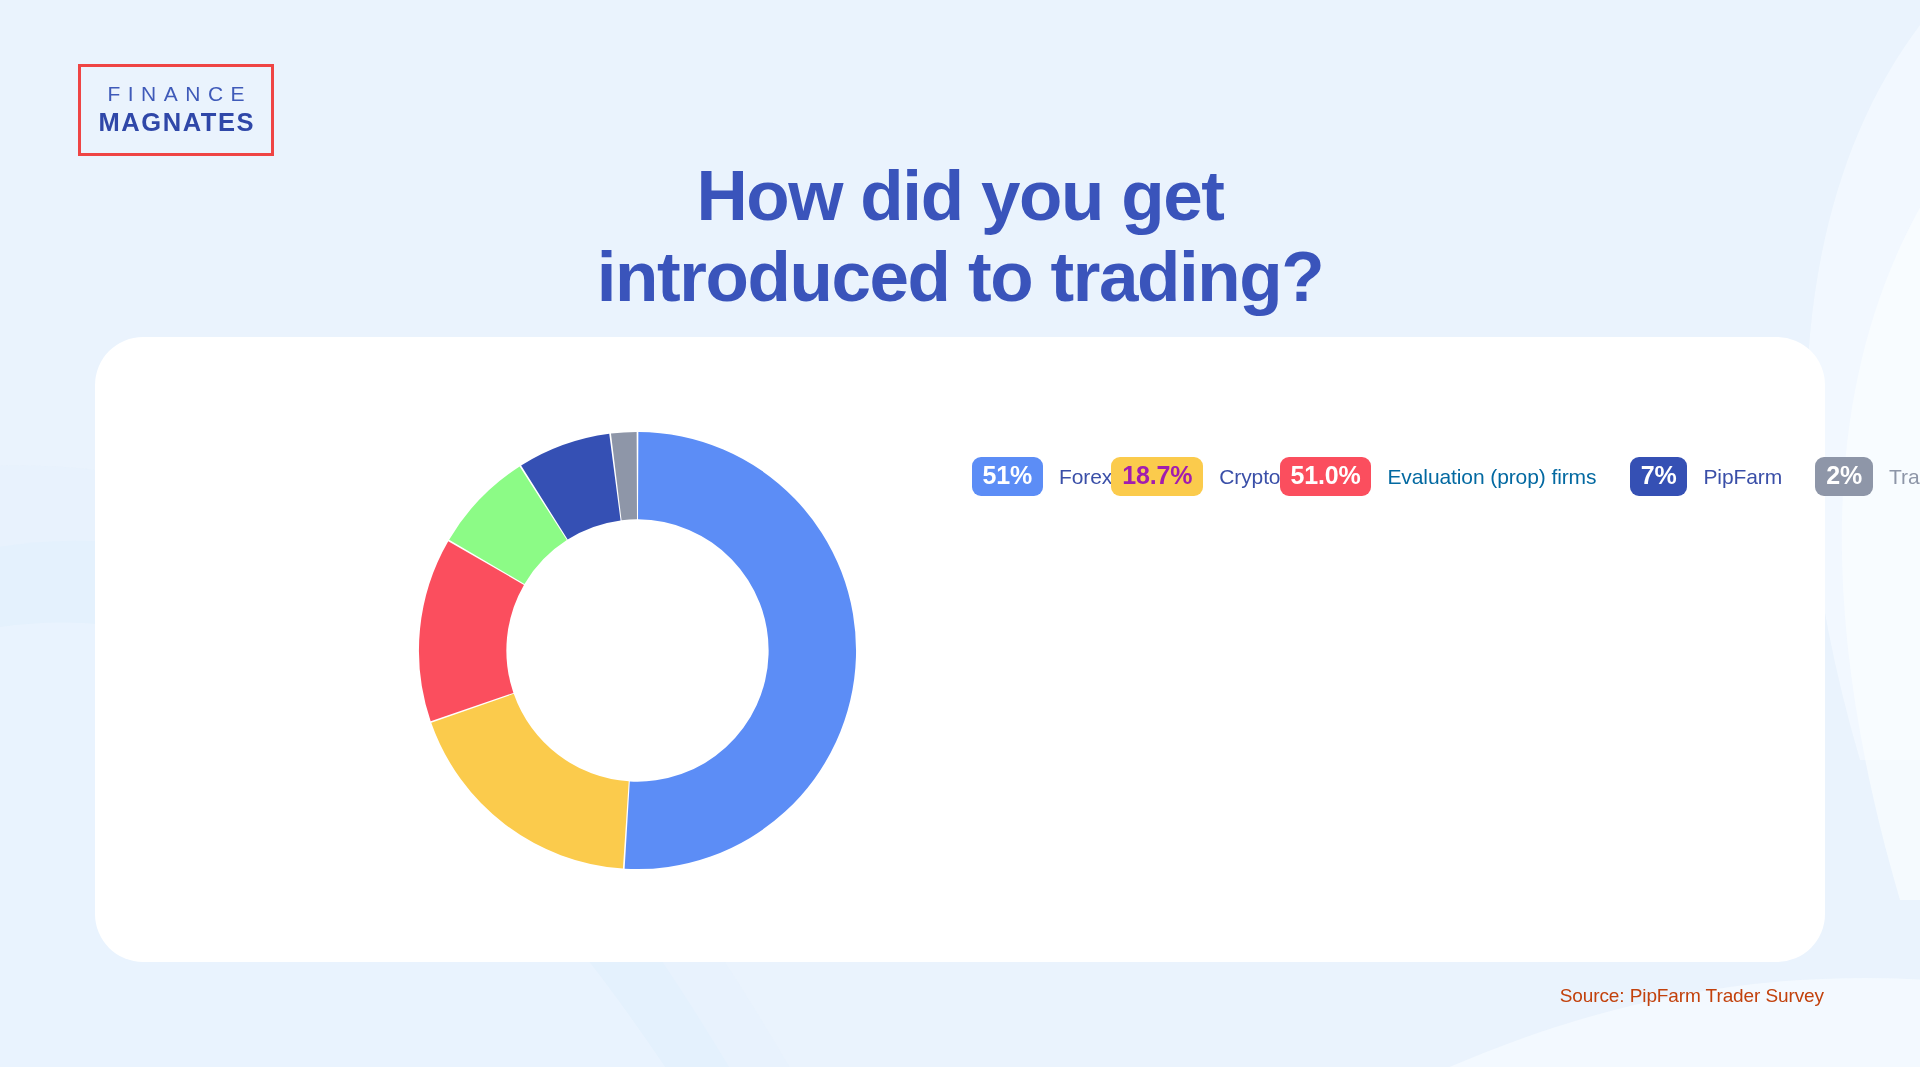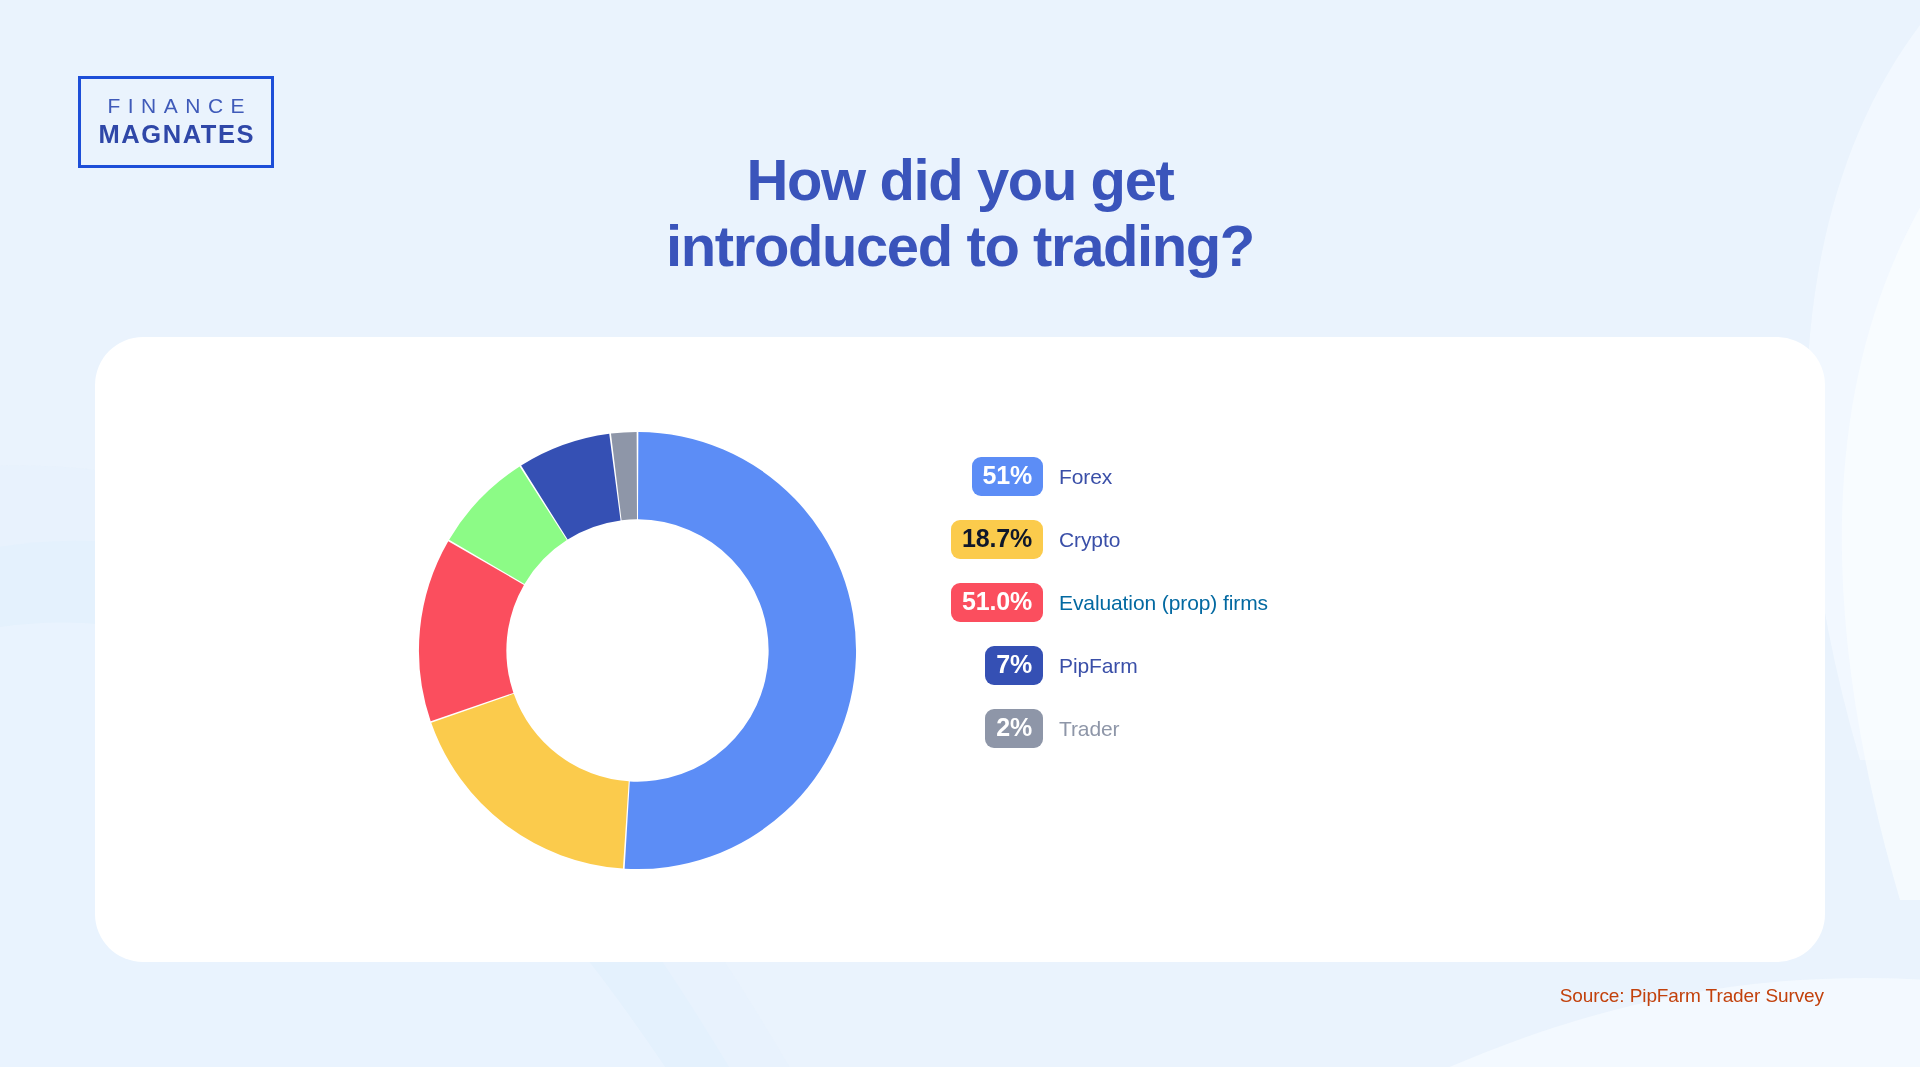--- a/index.html
+++ b/index.html
@@ -23,24 +23,24 @@
     width: 1920px;
     height: 1067px;
     z-index: 0;
     pointer-events: none;
   }
 
   
   #brand-logo {
     position: absolute;
     left: 78px;
-    top: 76px;
+    top: 64px;
     width: 196px;
     height: 92px;
-    border: 3px solid #1d4ed8;
+    border: 3px solid #ef4444;
     box-sizing: border-box;
     display: flex;
     flex-direction: column;
     align-items: center;
     justify-content: center;
     z-index: 5;
   }
   #brand-logo .logo-line-1 {
     color: #3f5ab9;
     font-size: 21px;
@@ -59,21 +59,21 @@
   }
 
   
   #page-title {
     position: absolute;
     top: 108px;
     left: 0;
     width: 1920px;
     text-align: center;
     color: #3a54bb;
-    font-size: 58px;
+    font-size: 71px;
     font-weight: 700;
     line-height: 1.14;
     letter-spacing: -1.4px;
     z-index: 5;
   }
   #page-title .title-line { display: block; }
 
   
   #chart-card {
     position: absolute;
@@ -97,22 +97,22 @@
   }
 
   
   #chart-legend {
     position: absolute;
     left: 963px;
     top: 455px;
     width: 640px;
     z-index: 6;
     display: flex;
-    flex-direction: column;
-    gap: 20px;
+    flex-direction: row;
+    gap: 11px;
   }
   .legend-item {
     display: flex;
     align-items: center;
     height: 43px;
   }
   .legend-badge-slot {
     width: 80px;
     display: flex;
     justify-content: flex-end;
@@ -188,21 +188,21 @@
 
 <div id="chart-legend">
     <div class="legend-item">
       <div class="legend-badge-slot">
         <span class="legend-badge" style="background: rgb(92, 141, 246); color: rgb(255, 255, 255);">51%</span>
       </div>
       <span class="legend-label" style="color: rgb(58, 79, 168);">Forex</span>
     </div>
     <div class="legend-item">
       <div class="legend-badge-slot">
-        <span class="legend-badge" style="background: rgb(251, 203, 76); color: #0f172a; text-align: center;">18.7%</span>
+        <span class="legend-badge" style="background: rgb(251, 203, 76); color: #a21caf; text-align: center;">18.7%</span>
       </div>
       <span class="legend-label" style="color: rgb(58, 79, 168);">Crypto</span>
     </div>
     <div class="legend-item">
       <div class="legend-badge-slot">
         <span class="legend-badge" style="background: rgb(251, 78, 94); color: rgb(255, 255, 255);">51.0%</span>
       </div>
       <span class="legend-label" style="color: #0369a1; text-align: center;">Evaluation (prop) firms</span>
     </div>
     <div class="legend-item">

